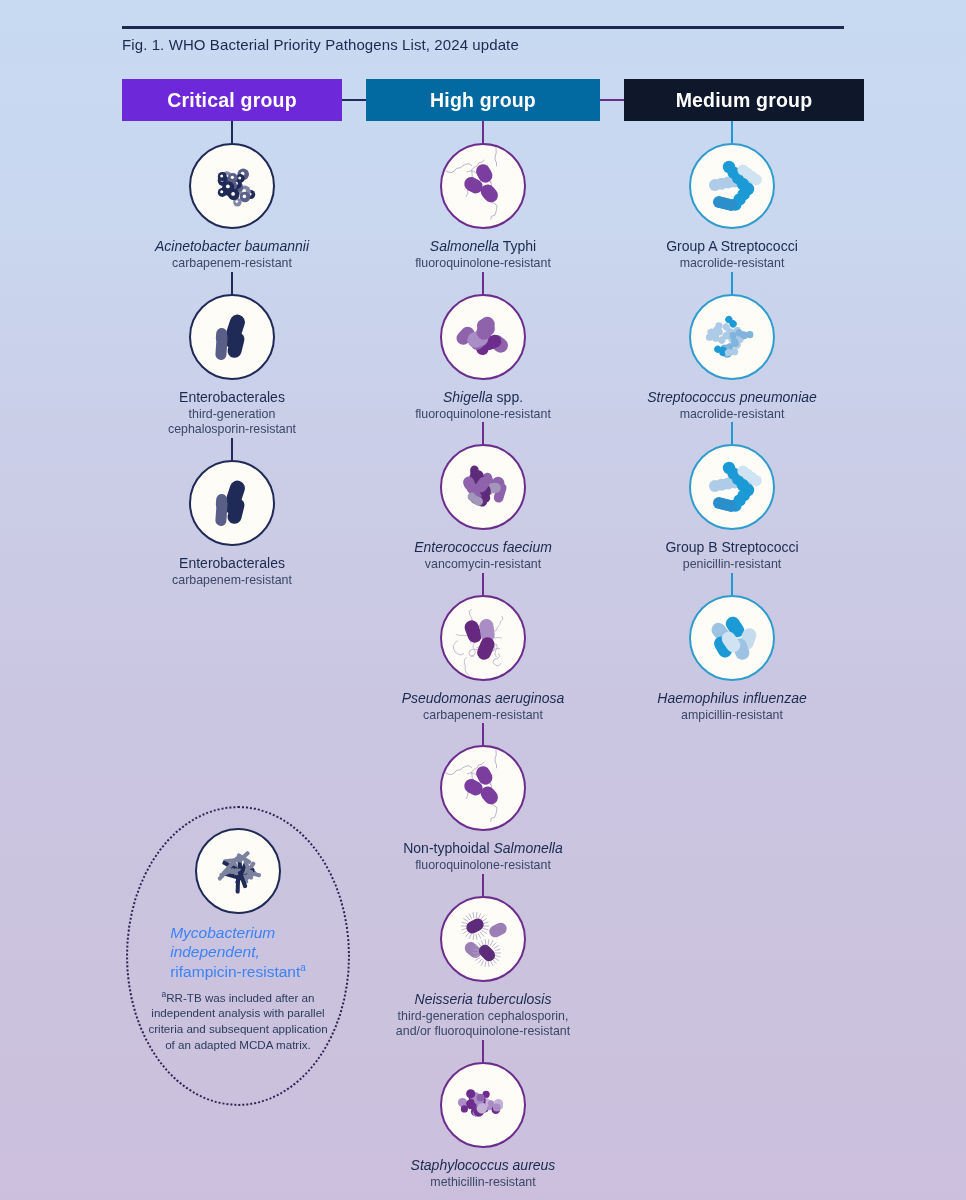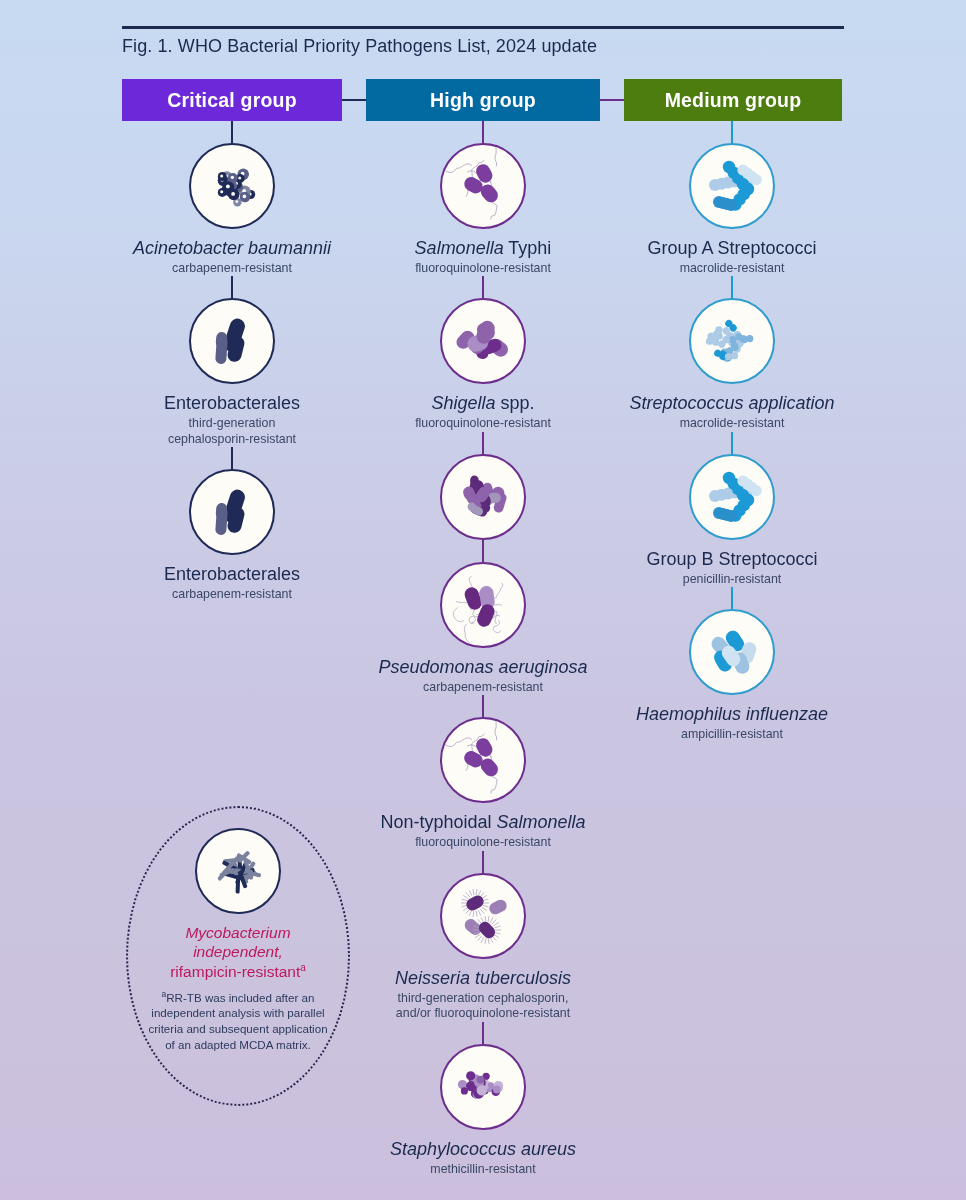--- a/index.html
+++ b/index.html
@@ -6,28 +6,28 @@
   body{
     width:966px;height:1200px;overflow:hidden;
     font-family:"Liberation Sans", sans-serif;
     background:linear-gradient(to bottom,#c7daf2 0%,#c9d7ef 18%,#cbcce6 42%,#cac5e1 62%,#cbc3de 82%,#cbbfdd 100%);
     color:#1b2a4e;
   }
   .page{position:relative;width:966px;height:1200px;}
 
   
   .rule{position:absolute;left:122px;top:26px;width:722px;height:3px;background:#1b2a4e;}
-  .fig-title{position:absolute;left:122px;top:36px;font-size:18px;color:#1b2a4e;letter-spacing:.1px;}
+  .fig-title{position:absolute;left:122px;top:36px;font-size:15px;color:#1b2a4e;letter-spacing:.1px;}
 
   
   .hdr{position:absolute;top:79px;height:42px;display:flex;align-items:center;justify-content:center;
        color:#fff;font-size:19.5px;font-weight:bold;letter-spacing:.2px;}
   .hdr.critical{left:122px;width:220px;background:#6d28d9;}
   .hdr.high{left:366px;width:234px;background:#0369a1;}
-  .hdr.medium{left:624px;width:218px;background:#4d7c0f;}
+  .hdr.medium{left:624px;width:240px;background:#0f172a;}
   .hdr-link{position:absolute;top:99px;height:2px;}
   .hdr-link.a{left:342px;width:24px;background:#1f2a56;}
   .hdr-link.b{left:600px;width:24px;background:#6c2d8c;}
 
   
   .col{position:absolute;top:121px;width:300px;}
   .col.c1{left:82px;}
   .col.c2{left:333px;}
   .col.c3{left:582px;}
 
@@ -37,30 +37,30 @@
   .c2 .stem{background:#6c2d8c;}
   .c3 .stem{background:#1b9ad6;}
 
   .bug{width:86px;height:86px;border-radius:50%;background:#fdfcf6;position:relative;overflow:hidden;box-sizing:border-box;}
   .c1 .bug{border:2px solid #1f2a56;}
   .c2 .bug{border:2px solid #6c2d8c;}
   .c3 .bug{border:2px solid #2e9ccd;}
   .bug svg{position:absolute;left:0;top:0;}
 
   .lbl{text-align:center;margin-top:9px;line-height:1.22;}
-  .lbl .name{font-size:18px;color:#1b2a4e;}
+  .lbl .name{font-size:14px;color:#1b2a4e;}
   .lbl .name .it{font-style:italic;}
   .lbl .res{font-size:12.4px;color:#3a4766;margin-top:1px;line-height:1.25;}
 
   
   .tb-wrap{position:absolute;left:126px;width:224px;top:806px;height:300px;}
   .tb-oval{position:absolute;left:0;top:0;width:224px;height:300px;
            border:2px dotted #2b2350;border-radius:112px/150px;box-sizing:border-box;}
   .tb-inner{position:absolute;left:0;top:22px;width:224px;display:flex;flex-direction:column;align-items:center;}
-  .tb-name{text-align:center;margin-top:10px;font-size:15.5px;line-height:1.22;color:#be185d;}
+  .tb-name{text-align:left;margin-top:10px;font-size:15.5px;line-height:1.22;color:#3b82f6;}
   .tb-name .it{font-style:italic;}
   .tb-name sup{font-size:10px;}
   .tb-note{text-align:center;margin-top:7px;font-size:11.6px;line-height:1.35;color:#2b3a5c;width:190px;}
   .tb-note sup{font-size:8.5px;}
 </style>
 </head>
 <body>
 
 <div class="page">
 
@@ -226,20 +226,24 @@
             <rect x="28.8" y="44.8" width="8.8" height="16.9" rx="4.4" fill="#a396bb" transform="rotate(125 33.3 53.2)"></rect>
             <rect x="53.3" y="36.8" width="9.7" height="20.0" rx="4.8" fill="#8e63ac" transform="rotate(17 58.2 46.7)"></rect>
             <rect x="44.4" y="32.8" width="10.2" height="18.6" rx="5.1" fill="#a396bb" transform="rotate(85 49.5 42.2)"></rect>
             <rect x="30.4" y="34.1" width="12.7" height="17.0" rx="6.3" fill="#8e63ac" transform="rotate(146 36.7 42.6)"></rect>
             <rect x="28.2" y="23.5" width="12.6" height="15.1" rx="6.3" fill="#5e2a7a" transform="rotate(46 34.5 31.1)"></rect>
             <rect x="38.1" y="38.8" width="10.6" height="12.8" rx="5.3" fill="#5e2a7a" transform="rotate(172 43.4 45.1)"></rect>
             <rect x="21.5" y="30.4" width="11.2" height="13.7" rx="5.6" fill="#8e63ac" transform="rotate(159 27.1 37.3)"></rect>
             <rect x="35.0" y="30.2" width="11.4" height="16.6" rx="5.7" fill="#8e63ac" transform="rotate(36 40.7 38.5)"></rect>
           </svg>
         </div>
+        <div class="lbl">
+          <div class="name"><span class="it">Enterococcus faecium</span></div>
+          <div class="res">vancomycin-resistant</div>
+        </div>
       </div>
       <div class="node">
         <div class="stem"></div>
         <div class="bug">
           <svg width="82" height="82" viewBox="0 0 82 82">
             <path d="M24.6 60.0 L22.5 62.6 L22.3 66.0 L23.3 69.3 L23.2 72.7 L24.5 75.8 L26.8 78.3 L28.7 81.1" stroke="#a79ac0" stroke-width="0.8" fill="none" opacity="0.8"></path>
             <path d="M56.4 56.2 L57.7 59.3 L55.3 61.7 L52.0 62.4 L51.0 65.6 L53.4 68.1 L56.7 68.9 L58.8 66.3" stroke="#a79ac0" stroke-width="0.8" fill="none" opacity="0.8"></path>
             <path d="M39.5 51.8 L36.2 52.6 L32.8 52.7 L30.7 50.0 L32.0 46.8 L33.6 43.8 L32.6 40.6 L29.2 39.9" stroke="#a79ac0" stroke-width="0.8" fill="none" opacity="0.8"></path>
             <path d="M48.3 36.3 L51.1 34.5 L54.3 33.5 L55.4 30.3 L57.6 27.7 L58.8 24.5 L61.0 21.9 L59.7 18.8" stroke="#a79ac0" stroke-width="0.8" fill="none" opacity="0.8"></path>
             <path d="M50.6 26.2 L47.6 27.8 L44.2 27.0 L41.1 28.2 L38.2 30.1 L35.1 28.8 L31.7 28.5 L28.7 30.2" stroke="#a79ac0" stroke-width="0.8" fill="none" opacity="0.8"></path>
@@ -501,21 +505,21 @@
               <circle cx="38.3" cy="49.1" r="3.6" fill="#7fb4dd"></circle>
               <circle cx="44.5" cy="49.1" r="3.6" fill="#7fb4dd"></circle>
             </g>
             <g transform="rotate(171 40.5 56.2)">
               <circle cx="37.4" cy="56.2" r="3.6" fill="#adcbe6"></circle>
               <circle cx="43.6" cy="56.2" r="3.6" fill="#adcbe6"></circle>
             </g>
           </svg>
         </div>
         <div class="lbl">
-          <div class="name"><span class="it">Streptococcus application</span></div>
+          <div class="name"><span class="it">Streptococcus pneumoniae</span></div>
           <div class="res">macrolide-resistant</div>
         </div>
       </div>
       <div class="node">
         <div class="stem"></div>
         <div class="bug">
           <svg width="82" height="82" viewBox="0 0 82 82">
             <circle cx="24.0" cy="40.0" r="6" fill="#aecbe8"></circle>
             <circle cx="30.6" cy="38.8" r="6" fill="#aecbe8"></circle>
             <circle cx="37.2" cy="37.6" r="6" fill="#aecbe8"></circle>

